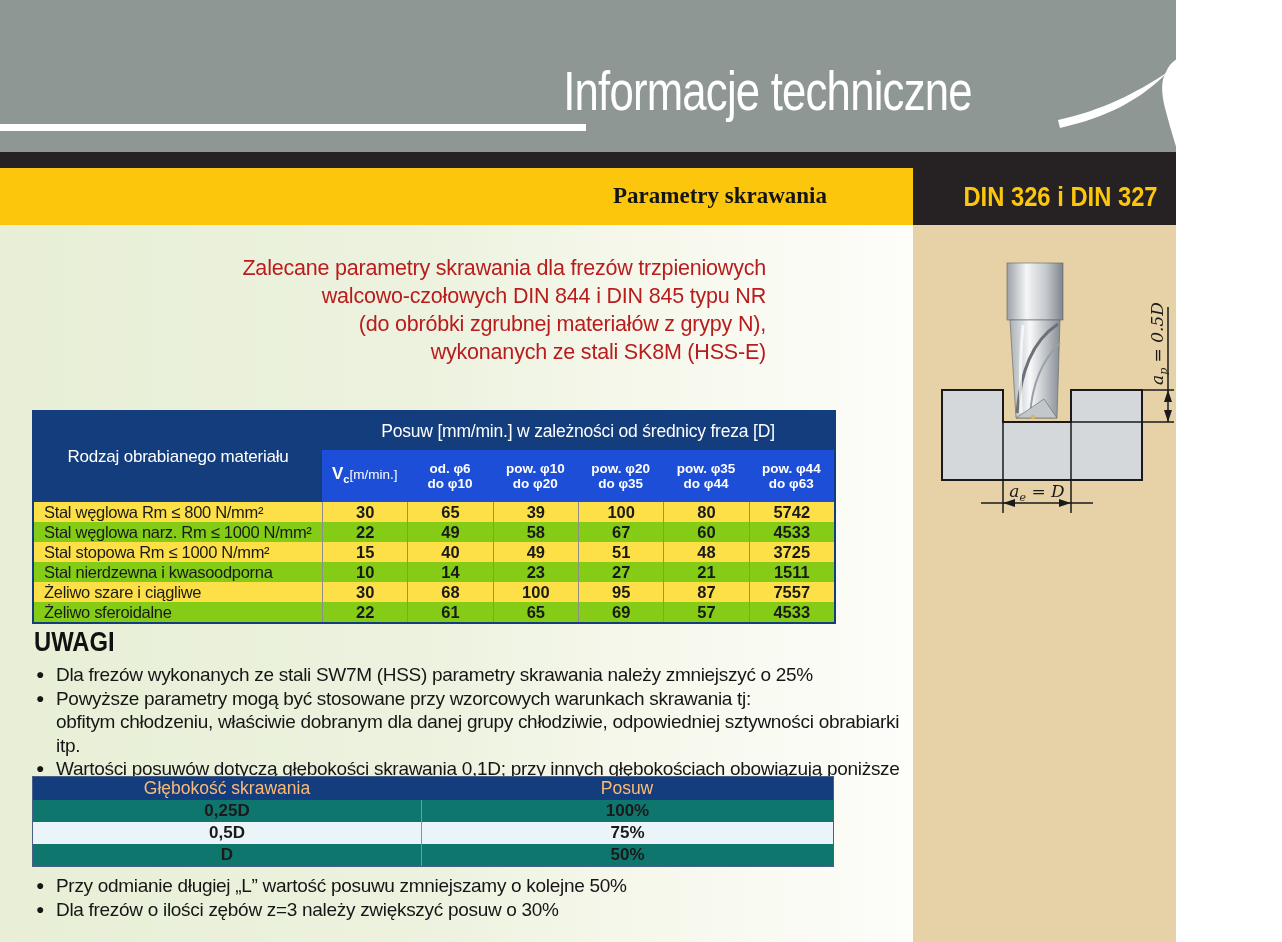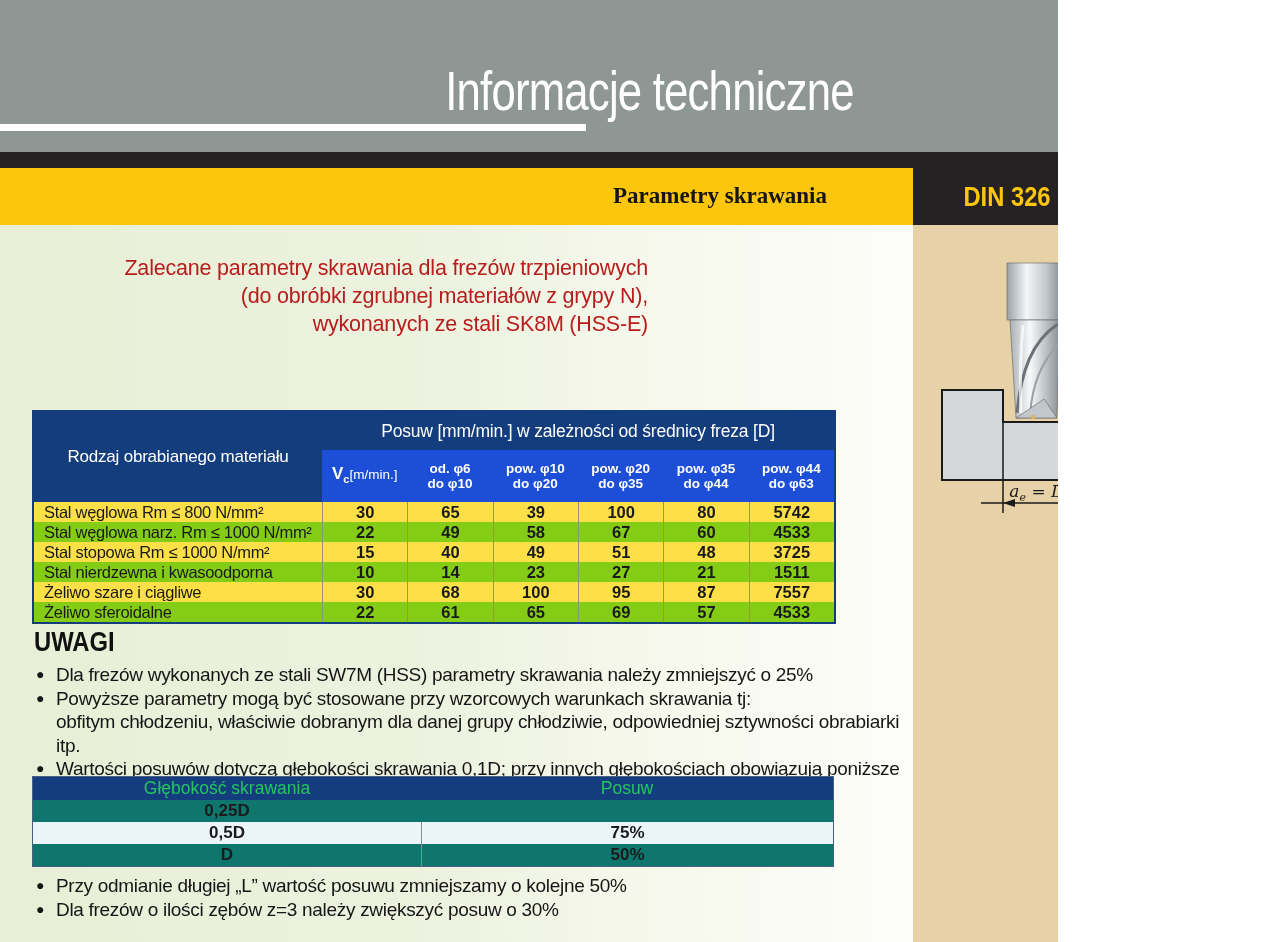--- a/index.html
+++ b/index.html
@@ -1,16 +1,16 @@
 <!DOCTYPE html>
 <html><head>
 <meta charset="utf-8">
 <style>
   html,body{margin:0;padding:0;background:#ffffff;}
-  #page{position:relative;width:1058px;height:942px;overflow:hidden;background:#ffffff;
+  #page{position:relative;width:1176px;height:942px;overflow:hidden;background:#ffffff;
         font-family:"Liberation Sans",sans-serif;color:#1c1c1c;}
 
   
   .hdr-gray{position:absolute;left:0;top:0;width:1282px;height:225px;background:#8f9795;}
   .hdr-underline{position:absolute;left:0;top:124px;width:586px;height:7px;background:#ffffff;}
   .hdr-title{position:absolute;right:204px;top:58px;font-size:56px;font-weight:400;color:#ffffff;
              letter-spacing:-1px;transform:scaleX(0.78);transform-origin:right center;white-space:nowrap;}
   .band-black{position:absolute;left:0;top:152px;width:1208px;height:73px;background:#262223;}
   .band-yellow{position:absolute;left:0;top:168px;width:913px;height:57px;background:#fcc60d;}
   .section-label{position:absolute;left:560px;top:183px;width:320px;text-align:center;
@@ -52,21 +52,21 @@
   .uwagi-h{position:absolute;left:34px;top:626px;font-size:28px;font-weight:700;
            transform:scaleX(0.85);transform-origin:left center;letter-spacing:0;color:#111;}
   .uwagi{position:absolute;left:36px;top:663px;width:870px;font-size:19px;line-height:23.5px;
          letter-spacing:-0.3px;color:#161616;}
   .bullet-row{display:flex;}
   .bullet-dot{width:20px;font-size:14px;line-height:23.5px;}
   .bullet-txt{flex:1;}
 
   
   .t2{position:absolute;left:32px;top:776px;width:800px;border:1px solid #4a5e86;background:#fff;}
-  .t2-head{display:flex;height:23px;line-height:23px;background:#143d7d;color:#22c55e;font-size:17.5px;}
+  .t2-head{display:flex;height:23px;line-height:23px;background:#143d7d;color:#fdba74;font-size:17.5px;}
   .t2-h1{width:388px;text-align:center;}
   .t2-h2{flex:1;text-align:center;}
   .t2-row{display:flex;height:22px;line-height:22px;font-size:17px;font-weight:700;color:#1a1a1a;}
   .t2-row.tan{background:#0f766e;}
   .t2-row.lt{background:#eaf4f9;}
   .t2-c1{width:388px;text-align:center;}
   .t2-c2{flex:1;text-align:center;border-left:1px solid #8e8e8e;}
 
   .footnotes{position:absolute;left:36px;top:874px;width:720px;font-size:19px;line-height:23px;
              letter-spacing:-0.3px;color:#161616;}
@@ -98,20 +98,21 @@
     <path fill="#ffffff" d="M158 61 L 215 22 L 220 32 L 168 71 Z"></path>
     <path fill="#ffffff" d="M164 71 L 224 52 L 224 65 L 172 81 Z"></path>
     <circle cx="131" cy="47" r="3.5" fill="#8f9795"></circle>
   </svg>
 
   <div class="content-bg"></div>
   <div class="side-panel"></div>
 
   <div class="intro">
     <div>Zalecane parametry skrawania dla frezów trzpieniowych</div>
+    <div>walcowo-czołowych DIN 844 i DIN 845 typu NR</div>
     <div>(do obróbki zgrubnej materiałów z grypy N),</div>
     <div>wykonanych ze stali SK8M (HSS-E)</div>
   </div>
 
   <div class="t1">
     <div class="t1-head">
       <div class="t1-c1">Rodzaj obrabianego materiału</div>
       <div class="t1-right">
         <div class="t1-posuw">Posuw [mm/min.] w zależności od średnicy freza [D]</div>
         <div class="t1-red">
@@ -217,20 +218,21 @@
     </div>
   </div>
 
   <div class="t2">
     <div class="t2-head">
       <div class="t2-h1">Głębokość skrawania</div>
       <div class="t2-h2">Posuw</div>
     </div>
     <div class="t2-row tan">
       <div class="t2-c1">0,25D</div>
+      <div class="t2-c2">100%</div>
     </div>
     <div class="t2-row lt">
       <div class="t2-c1">0,5D</div>
       <div class="t2-c2">75%</div>
     </div>
     <div class="t2-row tan">
       <div class="t2-c1">D</div>
       <div class="t2-c2">50%</div>
     </div>
   </div>

